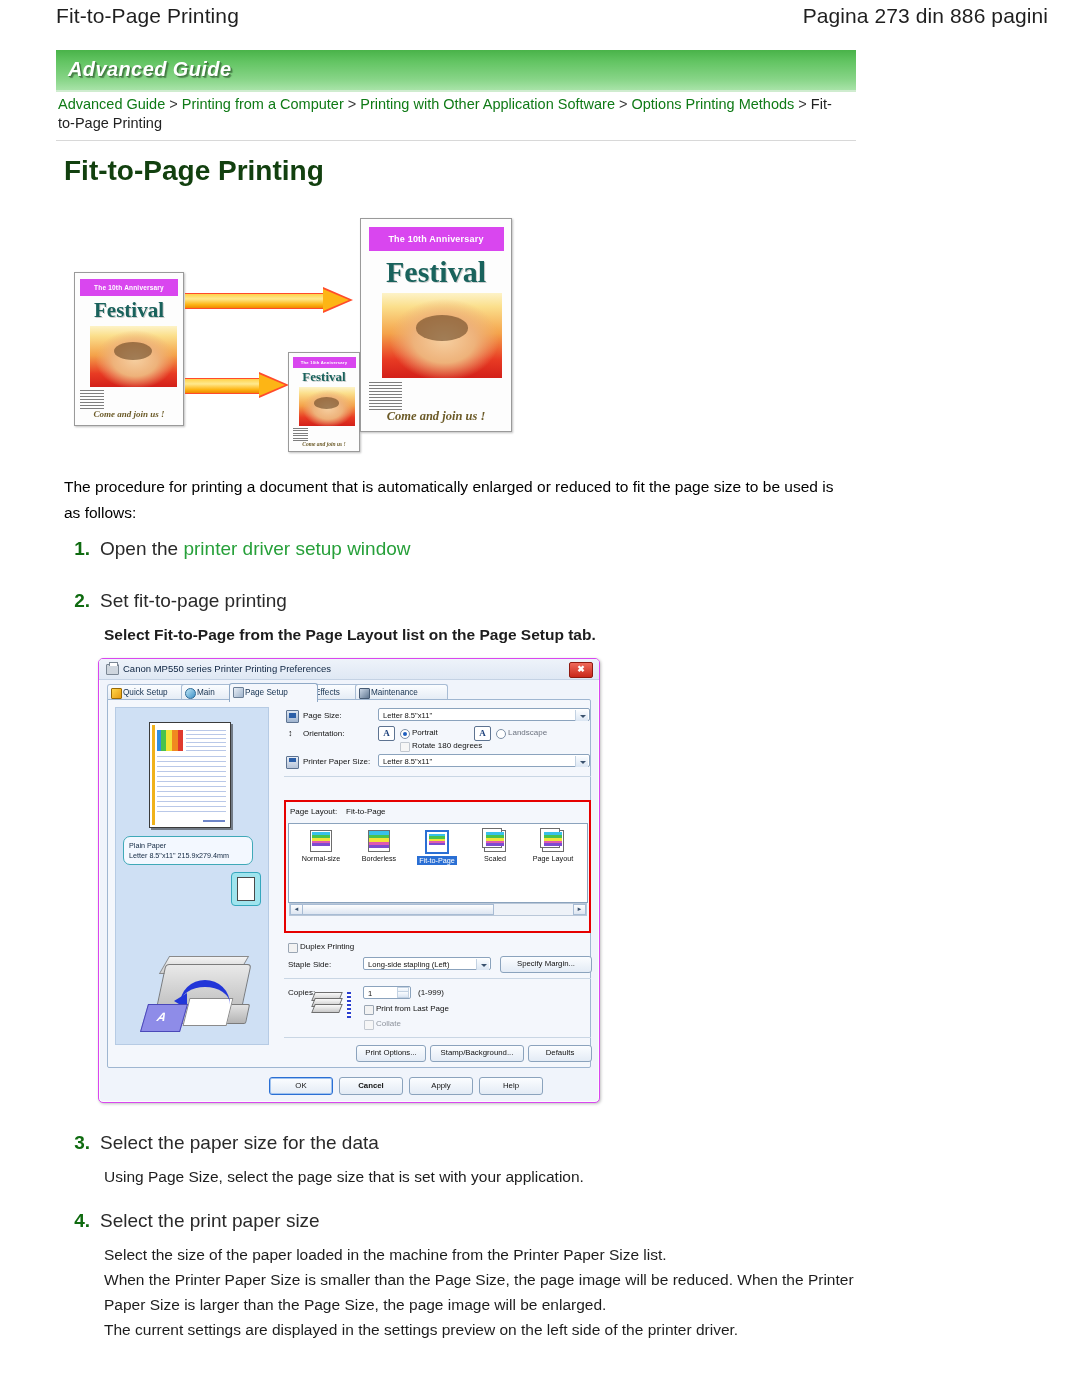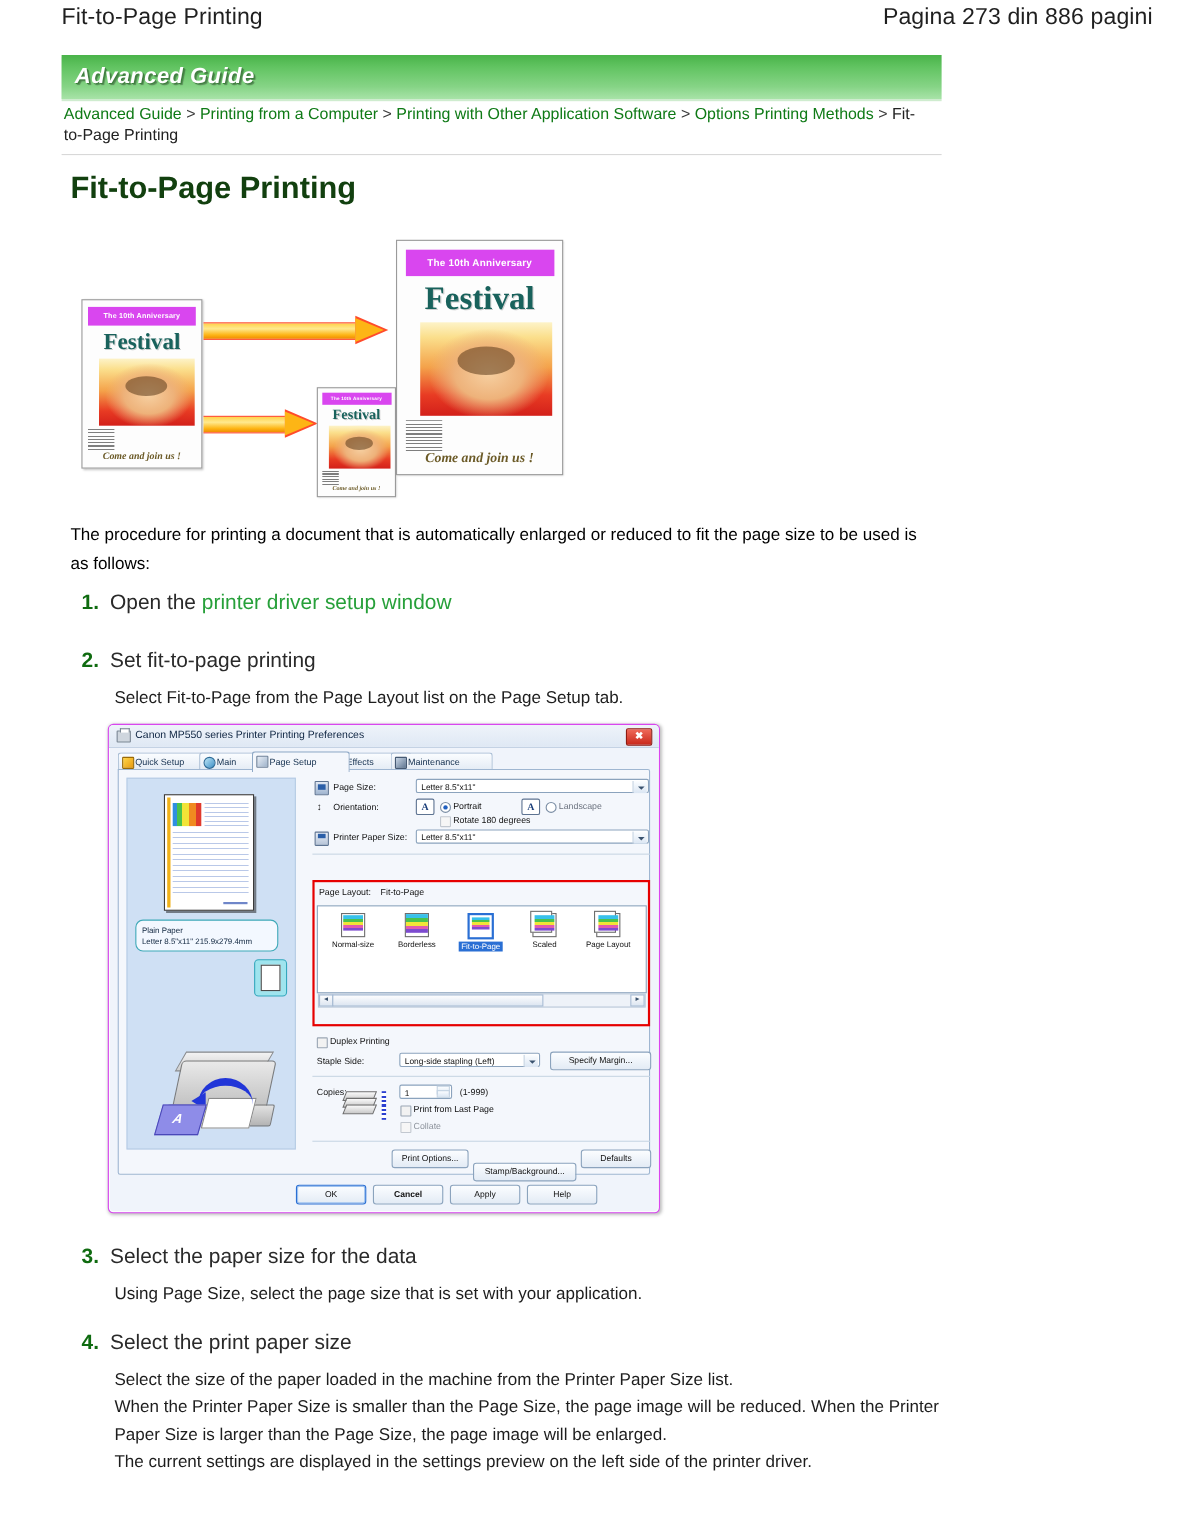--- a/index.html
+++ b/index.html
@@ -146,21 +146,21 @@
   .step-title{
     position:absolute;left:36px;top:0;font-size:19px;color:#2a2a2a;white-space:nowrap;
   }
   .step-title .lnk{color:#27a03a;}
   .step-body{
     position:absolute;left:40px;font-size:15.5px;line-height:25px;color:#1d1d1d;width:760px;
   }
 
   .step1{left:64px;top:538px;width:800px;}
   .step2{left:64px;top:590px;width:800px;}
-  .step2 .step-body{top:32px;}
+  .step2 .step-body{top:32px;font-weight:bold;}
   .step3{left:64px;top:1132px;width:800px;}
   .step3 .step-body{top:32px;}
   .step4{left:64px;top:1210px;width:800px;}
   .step4 .step-body{top:32px;}
   .step4 .step-body2{position:absolute;left:40px;top:107px;font-size:15.5px;line-height:25px;color:#1d1d1d;width:760px;}
 
   
   .dlg{
     position:absolute;left:98px;top:658px;width:500px;height:443px;
     background:#f0f4fb;
@@ -564,21 +564,21 @@
 
       <div class="chk" style="left:256px;top:305px;"></div>
       <div class="lbl" style="left:268px;top:304px;">Print from Last Page</div>
 
       <div class="chk dim" style="left:256px;top:320px;"></div>
       <div class="lbl" style="left:268px;top:319px;color:#8d939c;">Collate</div>
 
       <div class="sep-line" style="left:176px;top:337px;width:307px;"></div>
 
       <div class="btn" style="left:248px;top:345px;width:68px;">Print Options...</div>
-      <div class="btn" style="left:322px;top:345px;width:92px;margin-top:12px;">Stamp/Background...</div>
+      <div class="btn" style="left:322px;top:345px;width:92px;">Stamp/Background...</div>
       <div class="btn" style="left:420px;top:345px;width:62px;">Defaults</div>
     </div>
 
     <div class="btn def" style="left:170px;bottom:7px;width:62px;height:16px;line-height:15px;">OK</div>
     <div class="btn" style="left:240px;bottom:7px;width:62px;height:16px;line-height:15px;font-weight:bold;">Cancel</div>
     <div class="btn" style="left:310px;bottom:7px;width:62px;height:16px;line-height:15px;">Apply</div>
     <div class="btn" style="left:380px;bottom:7px;width:62px;height:16px;line-height:15px;">Help</div>
   </div>
 </div>
 

